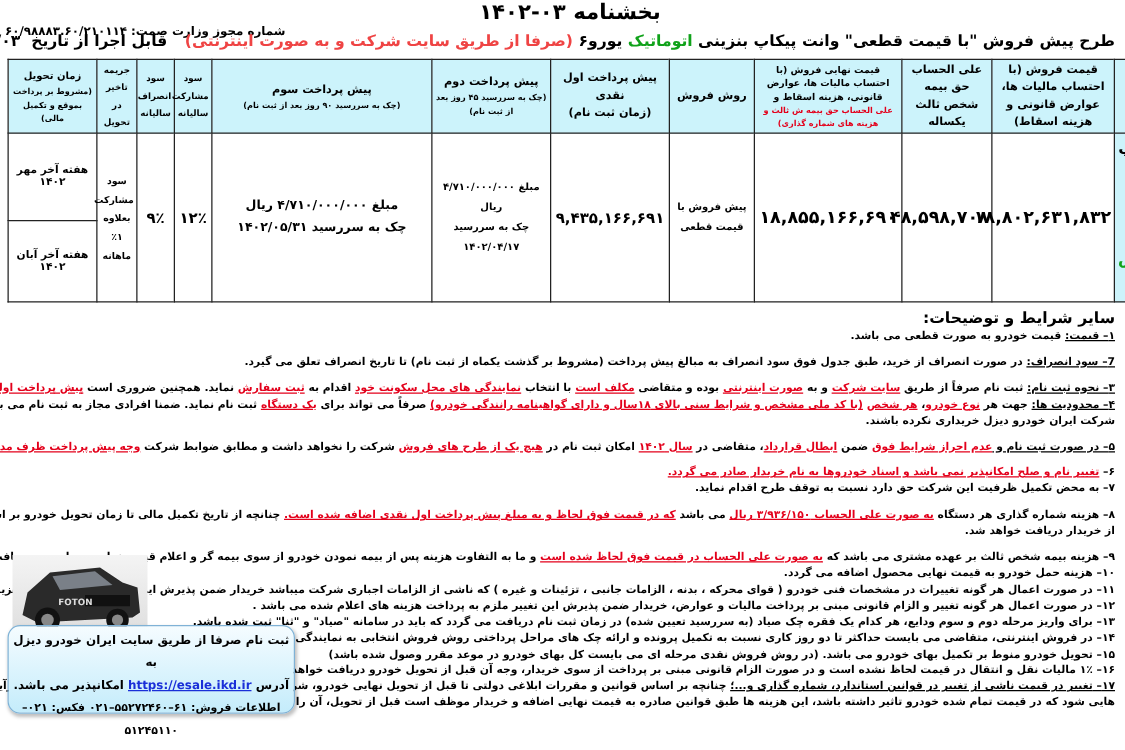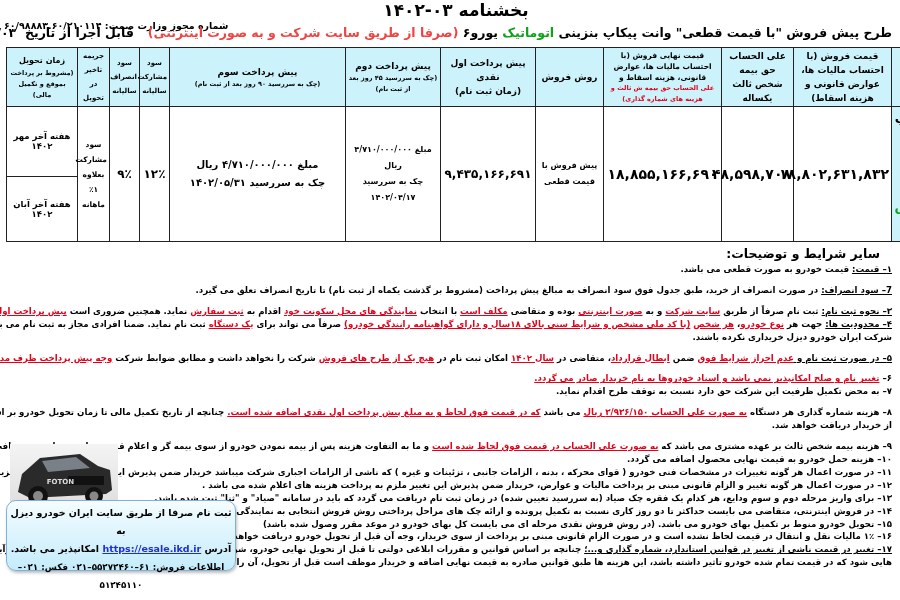--- a/index.html
+++ b/index.html
@@ -17,21 +17,21 @@
   table.grid th{background:#ccf3fb;font-size:9px;font-weight:bold;line-height:14px;height:44px;}
   table.grid th .sub{font-size:6.5px;display:block;line-height:11px;}
   table.grid th .redsub{color:#e3001b;}
   table.grid td{font-weight:bold;font-size:9px;background:#fff;}
   td.car{background:#ccf3fb !important;font-size:12.5px !important;line-height:22px;text-align:center;}
   td.car .green{color:#10a21a;}
   td.big{font-size:14px !important;}
   td.mid{font-size:12px !important;}
   td.small{font-size:8px !important;line-height:16px;}
   .notes{position:absolute;right:8px;left:8px;top:246px;direction:rtl;font-weight:bold;}
-  .notes h3{margin:0 12px 2px 0;font-size:12.5px;}
+  .notes h3{margin:0 0 2px 0;font-size:12.5px;}
   .note{font-size:8.6px;line-height:12.9px;white-space:nowrap;}
   .note.gap{margin-bottom:8px;}
   .note .r{color:#e3001b;}
   .note .u{text-decoration:underline;text-align:center;}
   .car-img{position:absolute;left:10px;top:444px;width:108px;height:70px;background:linear-gradient(#f4f4f4,#dcdcdc);}
   .info-box{position:absolute;left:6px;top:500px;width:228px;height:66px;border:1.2px solid #7fb2d6;border-radius:10px;background:linear-gradient(#f5fcff,#c4ecfb);direction:rtl;text-align:center;font-weight:bold;font-size:9.5px;line-height:18px;box-shadow:1px 2px 3px rgba(0,0,0,0.25);padding-top:3px;}
   .info-box a{color:#1a2fd8;text-decoration:underline;}
   .info-box .phone{font-size:8.8px;}
 </style>
 </head>

